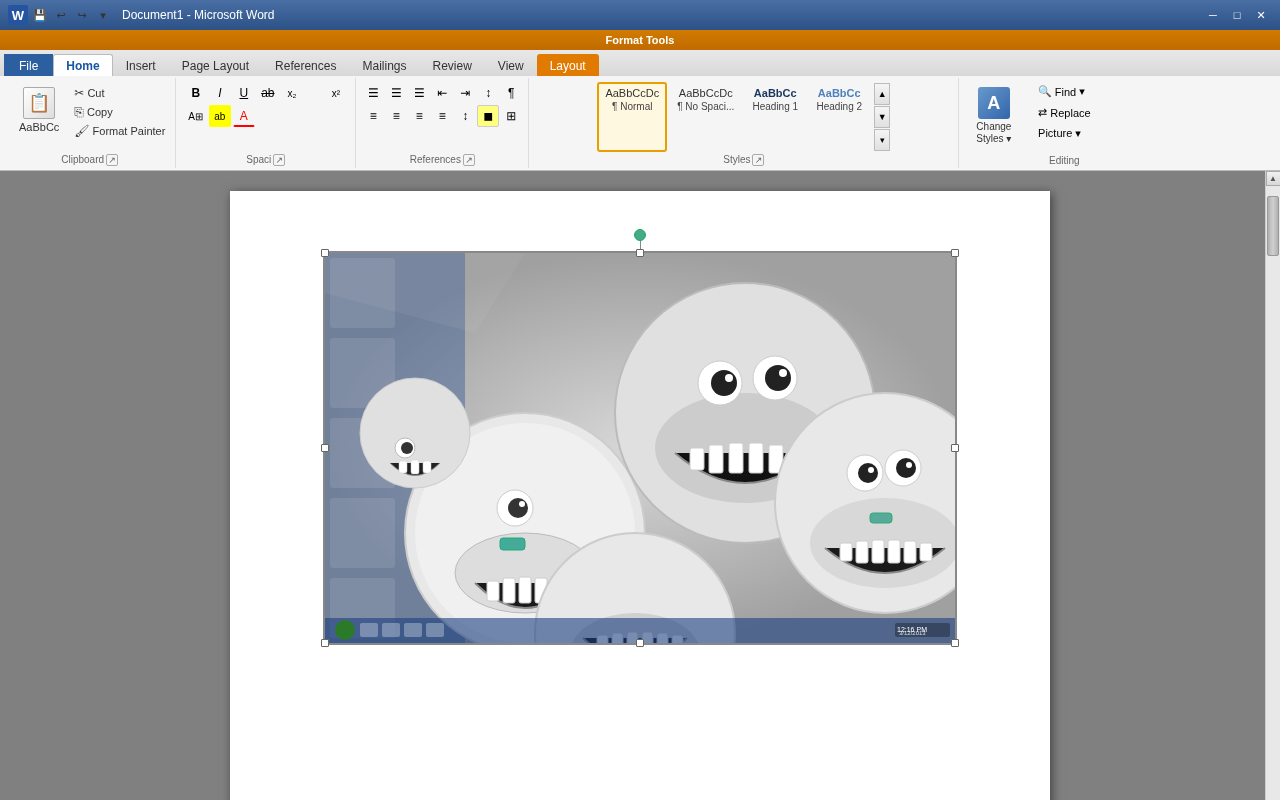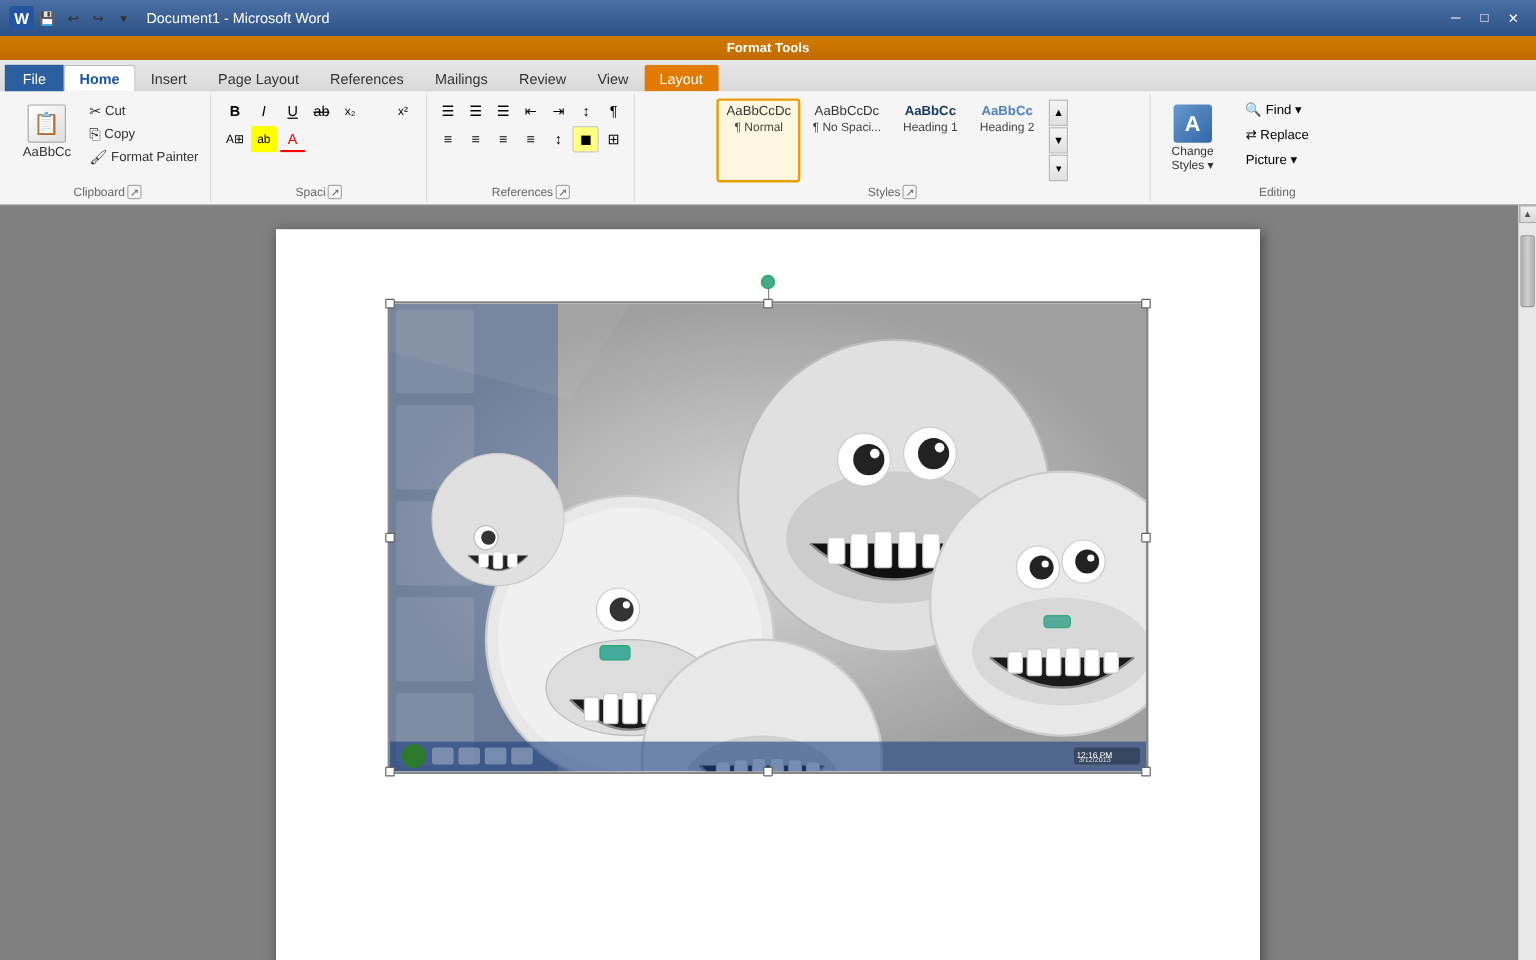--- a/index.html
+++ b/index.html
@@ -96,21 +96,21 @@
       gap: 2px;
       flex: 1;
       padding-top: 2px;
     }
     .ribbon-group-label {
       font-size: 10px;
       color: #666;
       margin-top: auto;
       padding-top: 2px;
       display: flex;
-      align-items: center;
+      align-items: flex-start;
       gap: 2px;
     }
 
     
     .clipboard-group .ribbon-group-content {
       flex-direction: row;
       align-items: flex-start;
     }
     .paste-btn {
       display: flex;

